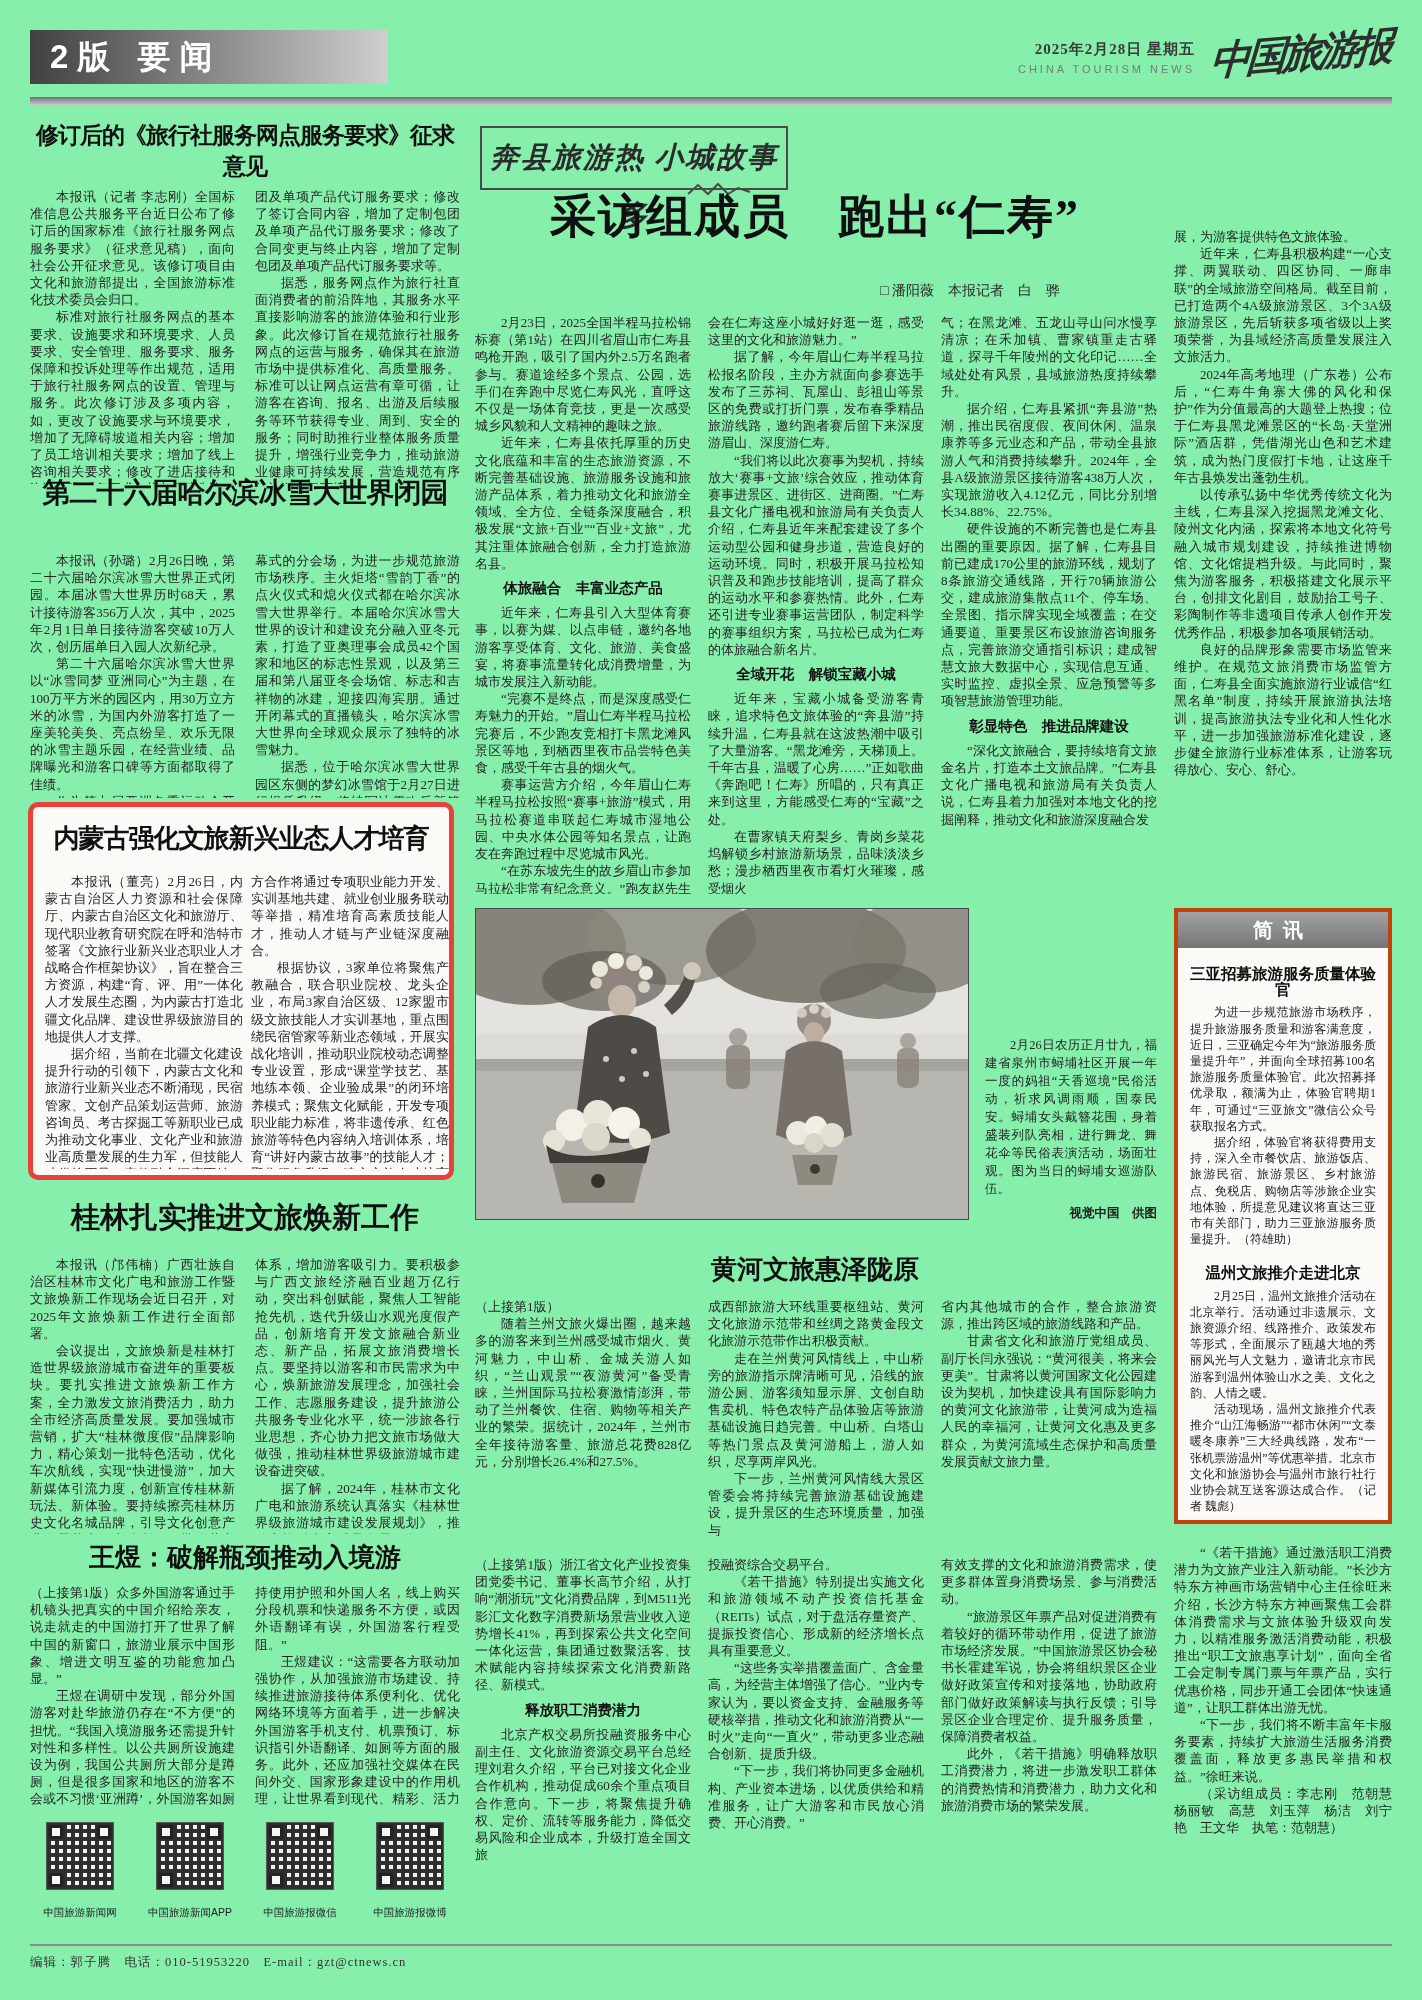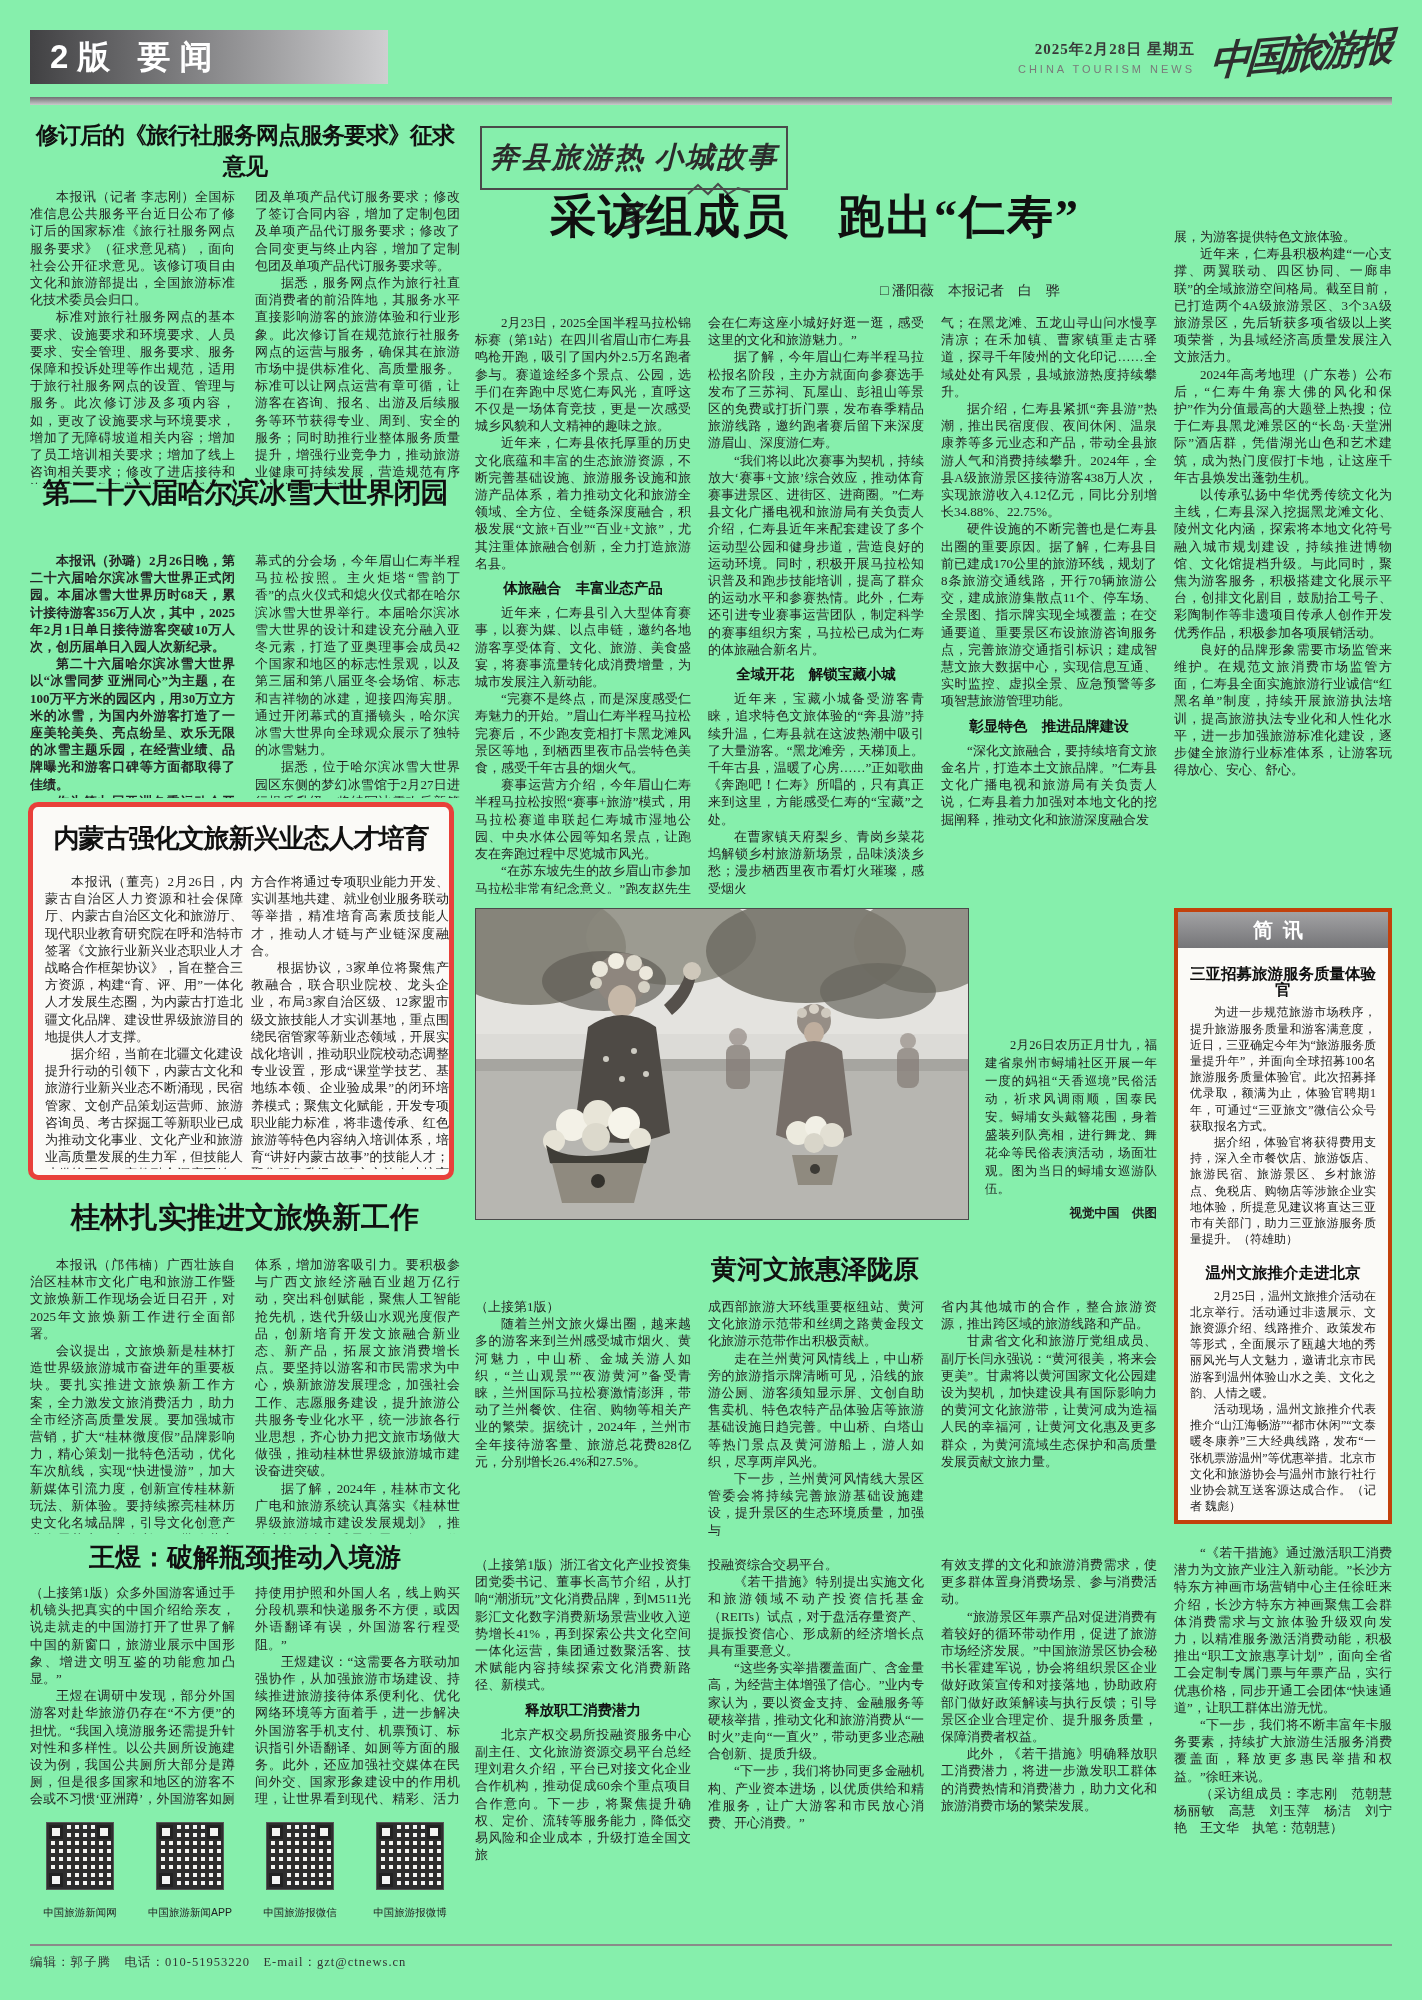--- a/index.html
+++ b/index.html
@@ -75,27 +75,27 @@
   <div class="bodycol" style="left:30px;top:188px;width:205px;height:296px;">
       <p>本报讯（记者 李志刚）全国标准信息公共服务平台近日公布了修订后的国家标准《旅行社服务网点服务要求》（征求意见稿），面向社会公开征求意见。该修订项目由文化和旅游部提出，全国旅游标准化技术委员会归口。</p>
       <p>标准对旅行社服务网点的基本要求、设施要求和环境要求、人员要求、安全管理、服务要求、服务保障和投诉处理等作出规范，适用于旅行社服务网点的设置、管理与服务。此次修订涉及多项内容，如，更改了设施要求与环境要求，增加了无障碍坡道相关内容；增加了员工培训相关要求；增加了线上咨询相关要求；修改了进店接待和咨询洽谈服务要求，增加了定制包</p>
     </div>
   <div class="bodycol cont" style="left:255px;top:188px;width:205px;height:296px;">
       <p>团及单项产品代订服务要求；修改了签订合同内容，增加了定制包团及单项产品代订服务要求；修改了合同变更与终止内容，增加了定制包团及单项产品代订服务要求等。</p>
       <p>据悉，服务网点作为旅行社直面消费者的前沿阵地，其服务水平直接影响游客的旅游体验和行业形象。此次修订旨在规范旅行社服务网点的运营与服务，确保其在旅游市场中提供标准化、高质量服务。标准可以让网点运营有章可循，让游客在咨询、报名、出游及后续服务等环节获得专业、周到、安全的服务；同时助推行业整体服务质量提升，增强行业竞争力，推动旅游业健康可持续发展，营造规范有序的旅游市场环境。</p>
     </div>
 
   <div class="abs hl" style="left:30px;top:474px;width:430px;font-size:28px;letter-spacing:-1px;">第二十六届哈尔滨冰雪大世界闭园</div>
-  <div class="bodycol" style="left:30px;top:552px;width:205px;height:246px;font-weight:bold;">
+  <div class="bodycol" style="left:30px;top:552px;width:205px;height:246px;">
       <p>本报讯（孙璐）2月26日晚，第二十六届哈尔滨冰雪大世界正式闭园。本届冰雪大世界历时68天，累计接待游客356万人次，其中，2025年2月1日单日接待游客突破10万人次，创历届单日入园人次新纪录。</p>
       <p>第二十六届哈尔滨冰雪大世界以“冰雪同梦 亚洲同心”为主题，在100万平方米的园区内，用30万立方米的冰雪，为国内外游客打造了一座美轮美奂、亮点纷呈、欢乐无限的冰雪主题乐园，在经营业绩、品牌曝光和游客口碑等方面都取得了佳绩。</p>
       <p>作为第九届亚洲冬季运动会开闭</p>
     </div>
   <div class="bodycol cont" style="left:255px;top:552px;width:205px;height:246px;">
-      <p>幕式的分会场，今年眉山仁寿半程马拉松按照。主火炬塔“雪韵丁香”的点火仪式和熄火仪式都在哈尔滨冰雪大世界举行。本届哈尔滨冰雪大世界的设计和建设充分融入亚冬元素，打造了亚奥理事会成员42个国家和地区的标志性景观，以及第三届和第八届亚冬会场馆、标志和吉祥物的冰建，迎接四海宾朋。通过开闭幕式的直播镜头，哈尔滨冰雪大世界向全球观众展示了独特的冰雪魅力。</p>
+      <p>幕式的分会场，为进一步规范旅游市场秩序。主火炬塔“雪韵丁香”的点火仪式和熄火仪式都在哈尔滨冰雪大世界举行。本届哈尔滨冰雪大世界的设计和建设充分融入亚冬元素，打造了亚奥理事会成员42个国家和地区的标志性景观，以及第三届和第八届亚冬会场馆、标志和吉祥物的冰建，迎接四海宾朋。通过开闭幕式的直播镜头，哈尔滨冰雪大世界向全球观众展示了独特的冰雪魅力。</p>
       <p>据悉，位于哈尔滨冰雪大世界园区东侧的梦幻冰雪馆于2月27日进行提质升级，将续写冰雪欢乐新篇章。</p>
     </div>
 
   <div class="abs red-box">
     <div class="hl" style="margin-top:14px;font-size:26px;letter-spacing:-1px;">内蒙古强化文旅新兴业态人才培育</div>
     <div class="bodycol" style="left:12px;top:66px;width:198px;height:296px;">
         <p>本报讯（董亮）2月26日，内蒙古自治区人力资源和社会保障厅、内蒙古自治区文化和旅游厅、现代职业教育研究院在呼和浩特市签署《文旅行业新兴业态职业人才战略合作框架协议》，旨在整合三方资源，构建“育、评、用”一体化人才发展生态圈，为内蒙古打造北疆文化品牌、建设世界级旅游目的地提供人才支撑。</p>
         <p>据介绍，当前在北疆文化建设提升行动的引领下，内蒙古文化和旅游行业新兴业态不断涌现，民宿管家、文创产品策划运营师、旅游咨询员、考古探掘工等新职业已成为推动文化事业、文化产业和旅游业高质量发展的生力军，但技能人才供给不足、产教融合深度不够、评价体系亟待完善等问题制约着产业升级。此次三</p>
       </div>
     <div class="bodycol cont" style="left:218px;top:66px;width:198px;height:296px;">

